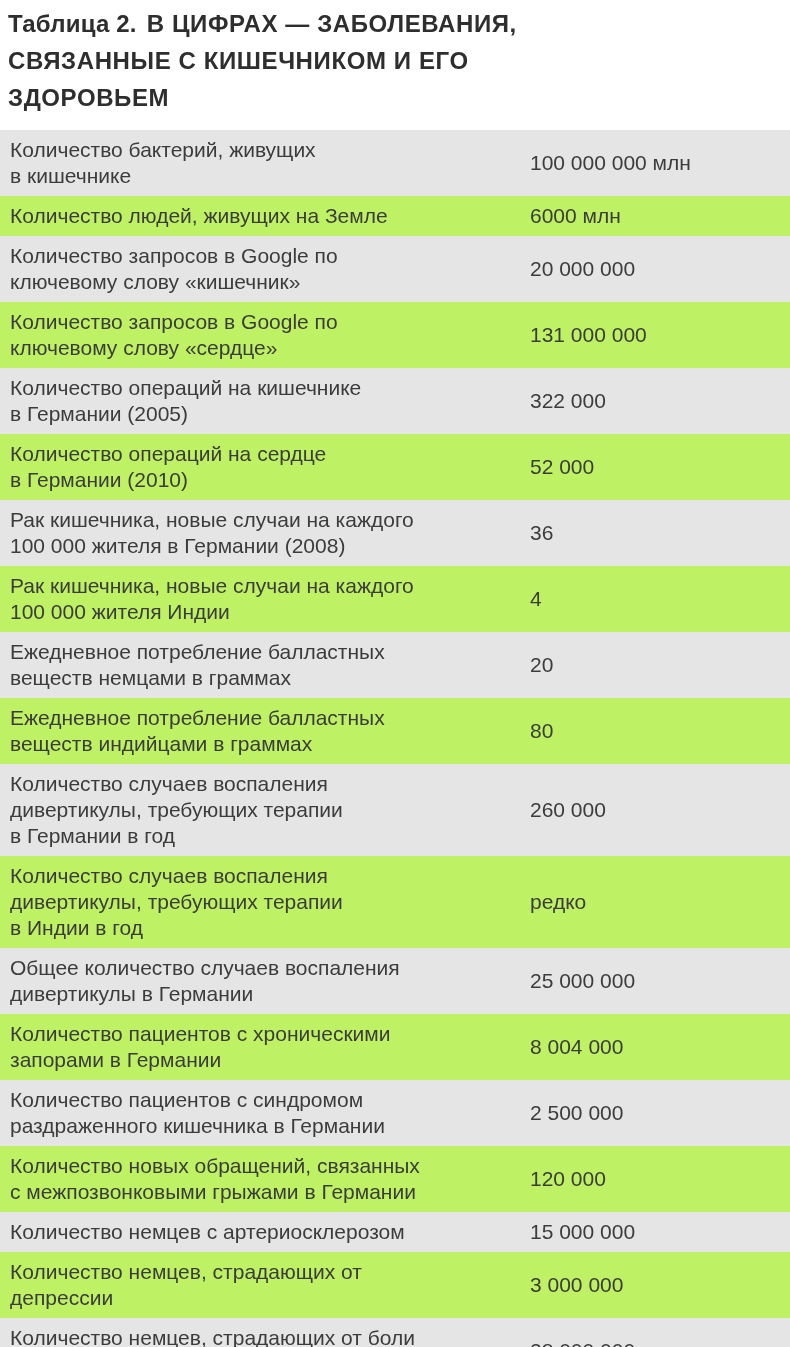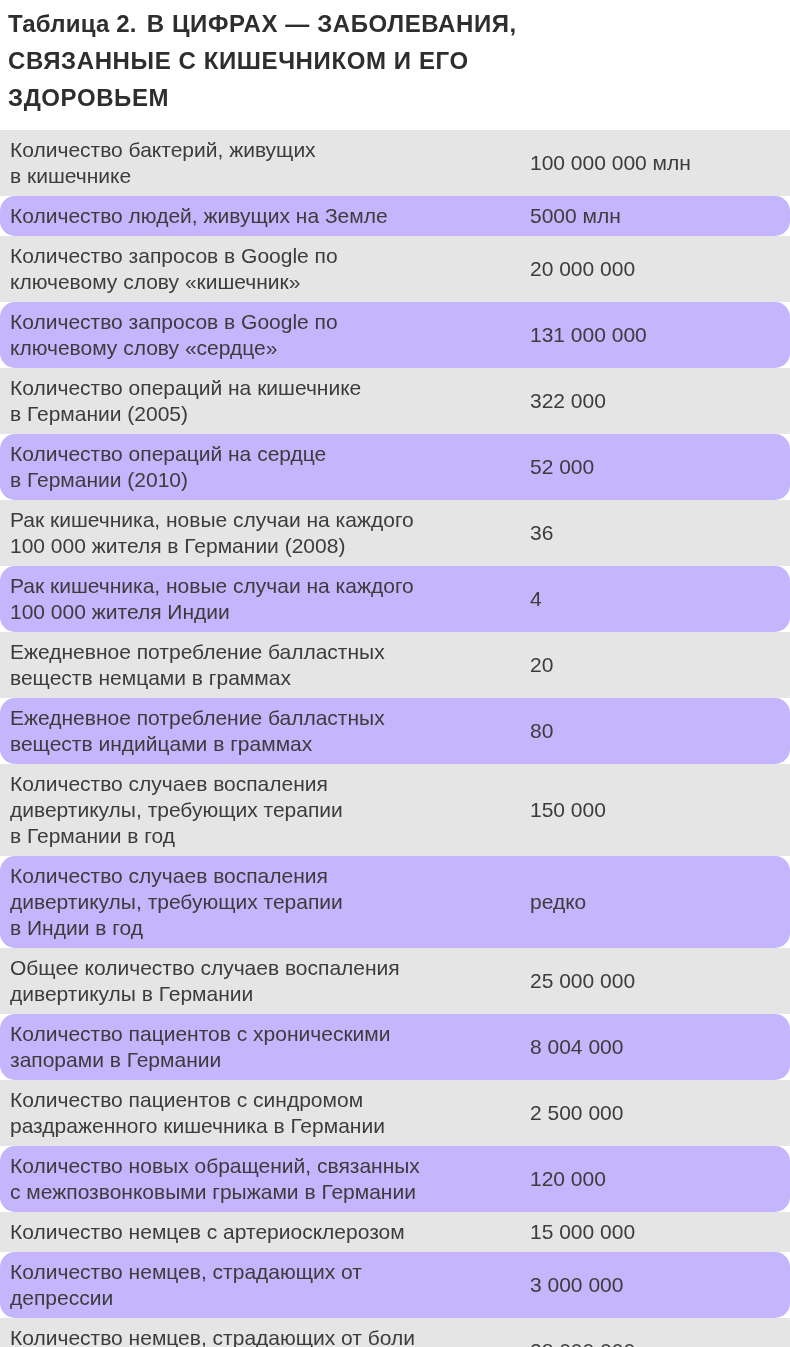--- a/index.html
+++ b/index.html
@@ -43,22 +43,21 @@
   }
   .row {
     display: flex;
     align-items: center;
     padding: 7px 0;
   }
   .row.shaded {
     background: var(--row-shade);
   }
   .row.plain {
-    background: #c4b5fd;
-    border-radius: 15px;
+    background: #bef264;
   }
   .cell.label {
     flex: 1;
     padding-left: 10px;
     padding-right: 6px;
     font-size: 21px;
     line-height: 26px;
     white-space: pre-line;
   }
   .cell.value {
@@ -81,21 +80,21 @@
 
   <div class="table">
   <div class="row shaded">
     <div class="cell label">Количество бактерий, живущих
 в кишечнике</div>
     <div class="cell value">100 000 000 млн</div>
   </div>
 
   <div class="row plain">
     <div class="cell label">Количество людей, живущих на Земле</div>
-    <div class="cell value">5000 млн</div>
+    <div class="cell value">6000 млн</div>
   </div>
 
   <div class="row shaded">
     <div class="cell label">Количество запросов в Google по
 ключевому слову «кишечник»</div>
     <div class="cell value">20 000 000</div>
   </div>
 
   <div class="row plain">
     <div class="cell label">Количество запросов в Google по
@@ -136,21 +135,21 @@
   <div class="row plain">
     <div class="cell label">Ежедневное потребление балластных
 веществ индийцами в граммах</div>
     <div class="cell value">80</div>
   </div>
 
   <div class="row shaded">
     <div class="cell label">Количество случаев воспаления
 дивертикулы, требующих терапии
 в Германии в год</div>
-    <div class="cell value">150 000</div>
+    <div class="cell value">260 000</div>
   </div>
 
   <div class="row plain">
     <div class="cell label">Количество случаев воспаления
 дивертикулы, требующих терапии
 в Индии в год</div>
     <div class="cell value">редко</div>
   </div>
 
   <div class="row shaded">

